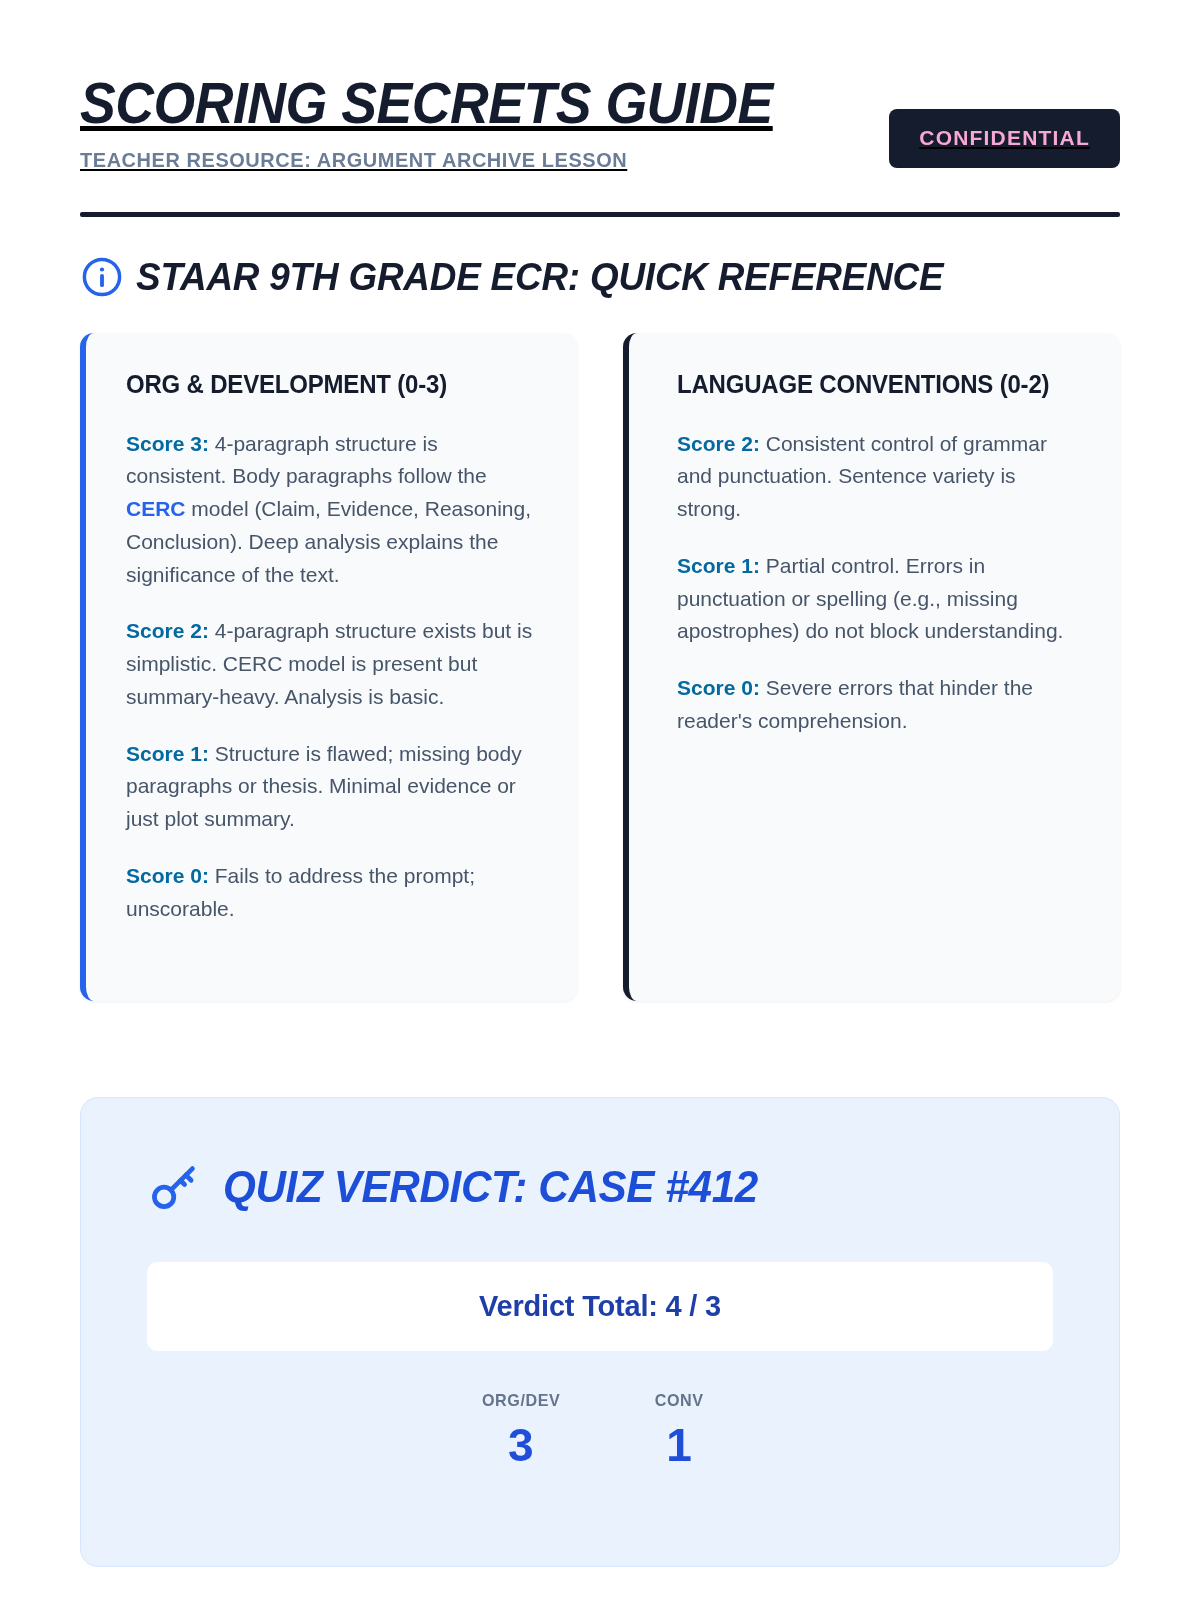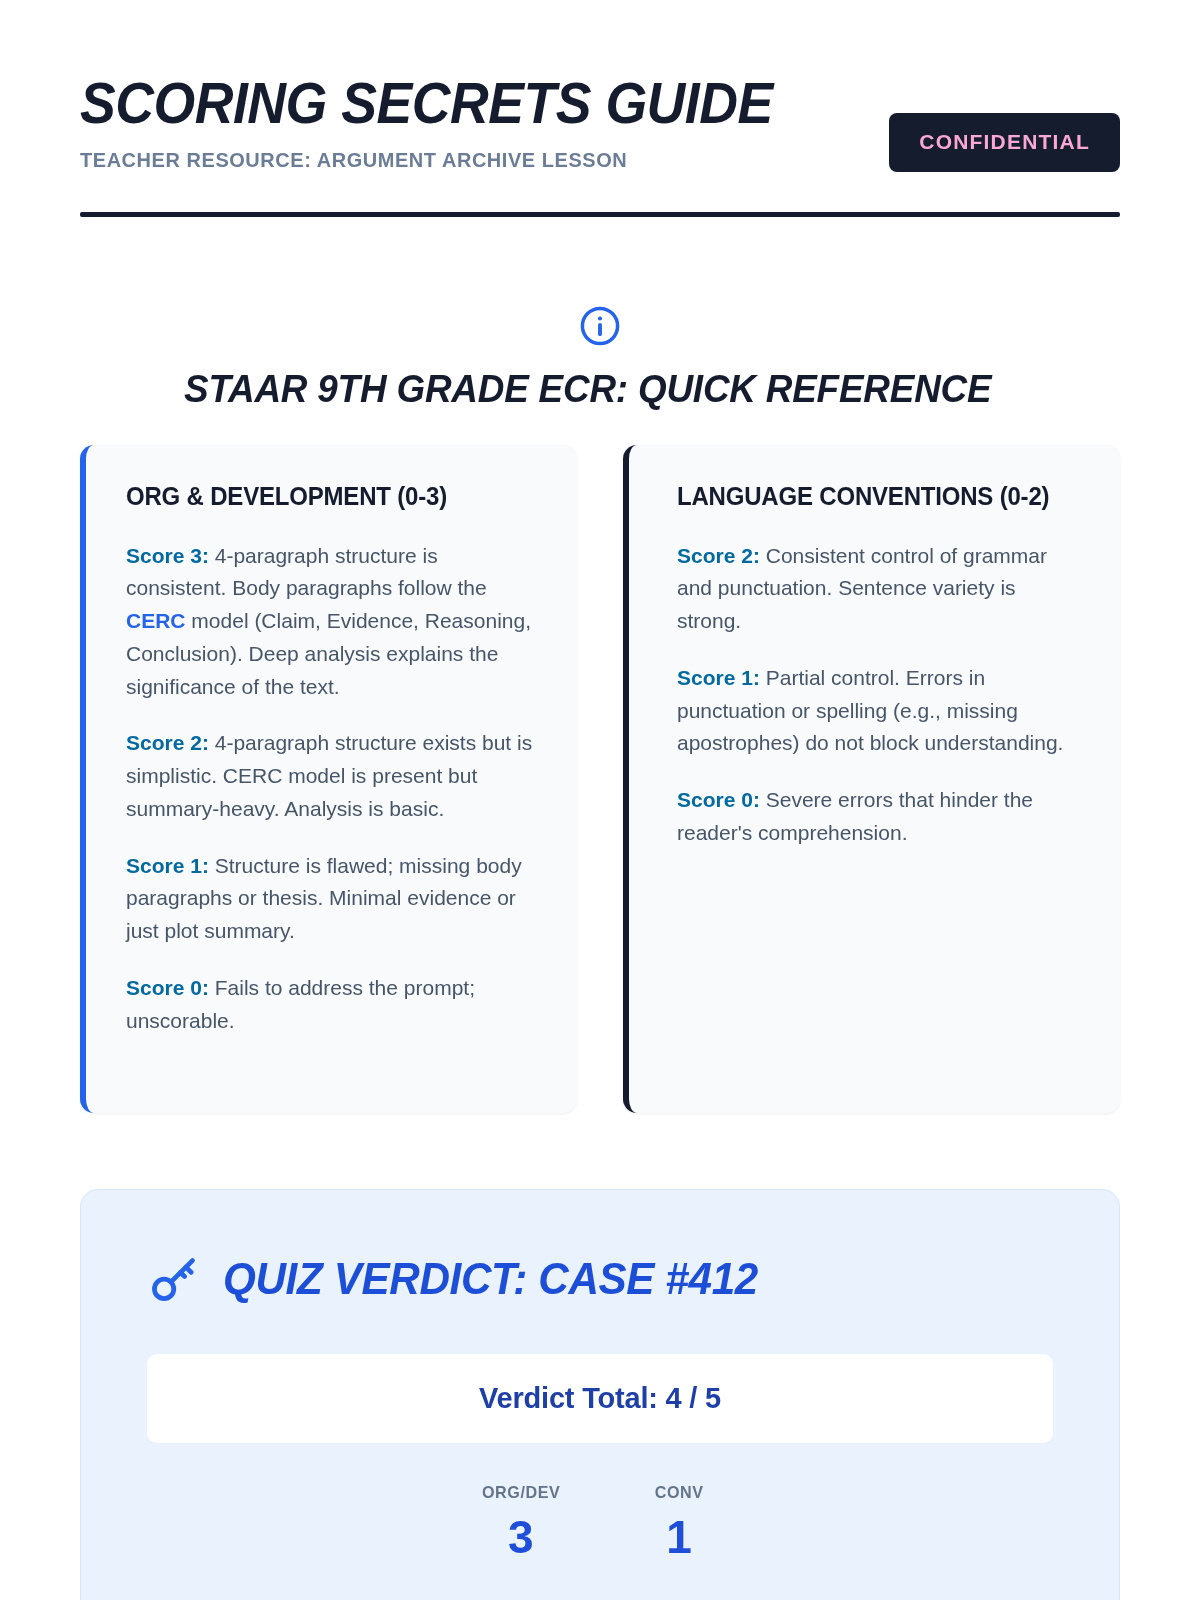--- a/index.html
+++ b/index.html
@@ -16,23 +16,24 @@
     width: 1200px;
     min-height: 1600px;
     padding: 72px 80px 0 80px;
     overflow: hidden;
     position: relative;
   }
 
   
   .header {
     display: flex;
-    align-items: flex-end;
+    align-items: center;
     justify-content: space-between;
     gap: 24px;
+    text-decoration: underline;
   }
   .header-left { padding-top: 2px; }
 
   .doc-title {
     font-family: "Liberation Sans", sans-serif;
     font-size: 57px;
     line-height: 1.02;
     font-weight: 700;
     font-style: italic;
     letter-spacing: -0.5px;
@@ -70,23 +71,22 @@
     height: 5px;
     background: #151c2e;
     border-radius: 2px;
     margin-top: 40px;
   }
 
   
   .section-head {
     display: flex;
     align-items: center;
-    gap: 20px;
-    margin-top: 87px;
-    flex-direction: column;
+    gap: 12px;
+    margin-top: 38px;
   }
   .info-icon { flex: none; display: block; }
 
   .section-title {
     font-size: 38px;
     font-weight: 700;
     font-style: italic;
     letter-spacing: -0.2px;
     color: #151c2e;
     margin: 0;
@@ -128,21 +128,21 @@
     line-height: 1.56;
     color: #475569;
     margin: 0 0 24px 0;
   }
   .rubric-card p:last-child { margin-bottom: 0; }
   .rubric-card p b { color: #0369a1; font-weight: 700; }
   .hl { color: #2563eb; font-weight: 700; }
 
   
   .verdict-panel {
-    margin-top: 76px;
+    margin-top: 96px;
     background: #eaf2fd;
     border: 1px solid #d8e6fb;
     border-radius: 18px;
     padding: 62px 66px 70px 66px;
     min-height: 470px;
   }
   .verdict-head {
     display: flex;
     align-items: center;
     gap: 22px;
@@ -272,21 +272,21 @@
           <circle cx="7.6" cy="16.4" r="4.3"></circle>
           <path d="M10.7 13.3 L20.2 3.8"></path>
           <path d="M17.3 6.7 L19.6 9.0"></path>
           <path d="M14.9 9.1 L16.7 10.9"></path>
         </svg>
       </span>
       <h2 class="verdict-title">QUIZ VERDICT: CASE #412</h2>
     </div>
 
     <div class="verdict-total-box">
-      <span class="verdict-total-text">Verdict Total: 4 / 5</span>
+      <span class="verdict-total-text">Verdict Total: 4 / 3</span>
     </div>
 
     <div class="score-grid">
       <div class="score-cell"></div>
       <div class="score-cell"></div>
 
       <div class="score-cell">
         <div class="score-label">ORG/DEV</div>
         <div class="score-value">3</div>
       </div>

